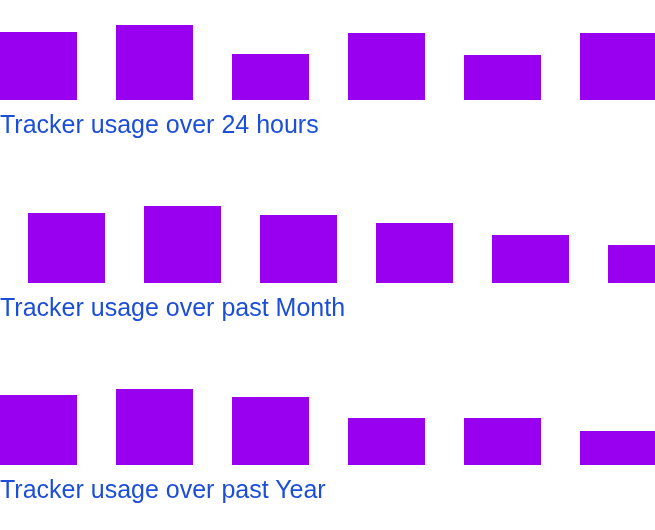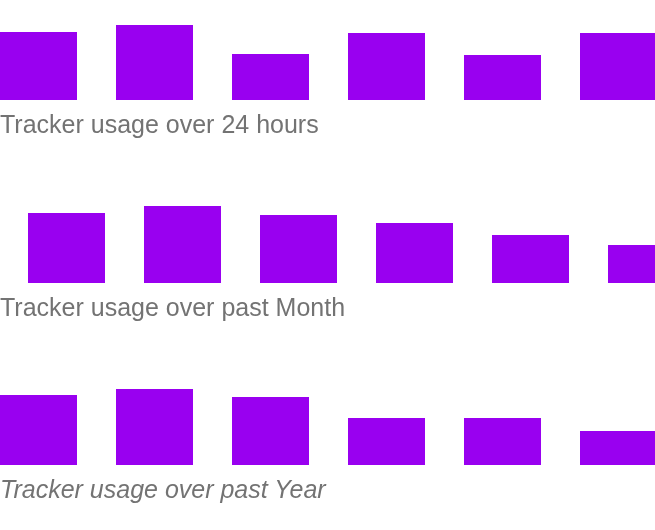--- a/index.html
+++ b/index.html
@@ -46,38 +46,38 @@
   }
 
   .caption {
     position: absolute;
     left: 0;
     white-space: nowrap;
     font-family: "Liberation Sans", sans-serif;
     font-size: 25px;
     line-height: 29px;
     font-weight: 400;
-    color: #737373;
+    color: #1d4ed8;
     letter-spacing: 0px;
   }
 
   
   #block-24h        { top: 0px;   height: 150px; }
   #block-24h .bars  { height: 100px; }
   #block-24h .caption { top: 110px; }
 
   
   #block-month        { top: 183px; height: 150px; padding-left: 28px; }
   #block-month .bars  { height: 100px; }
   #block-month .caption { top: 110px; }
 
   
   #block-year        { top: 365px; height: 160px; }
   #block-year .bars  { height: 100px; }
-  #block-year .caption { top: 110px; font-style: italic; }
+  #block-year .caption { top: 110px; }
 </style>
 </head>
 <body>
 
 <div class="page">
 
   <section class="chart-block" id="block-24h">
     <div class="bars">
         <div class="bar" style="left: 0px; width: 77px; height: 68px; background: rgb(153, 0, 240);"></div>
         <div class="bar" style="left: 116px; width: 77px; height: 75px; background: rgb(153, 0, 240);"></div>

